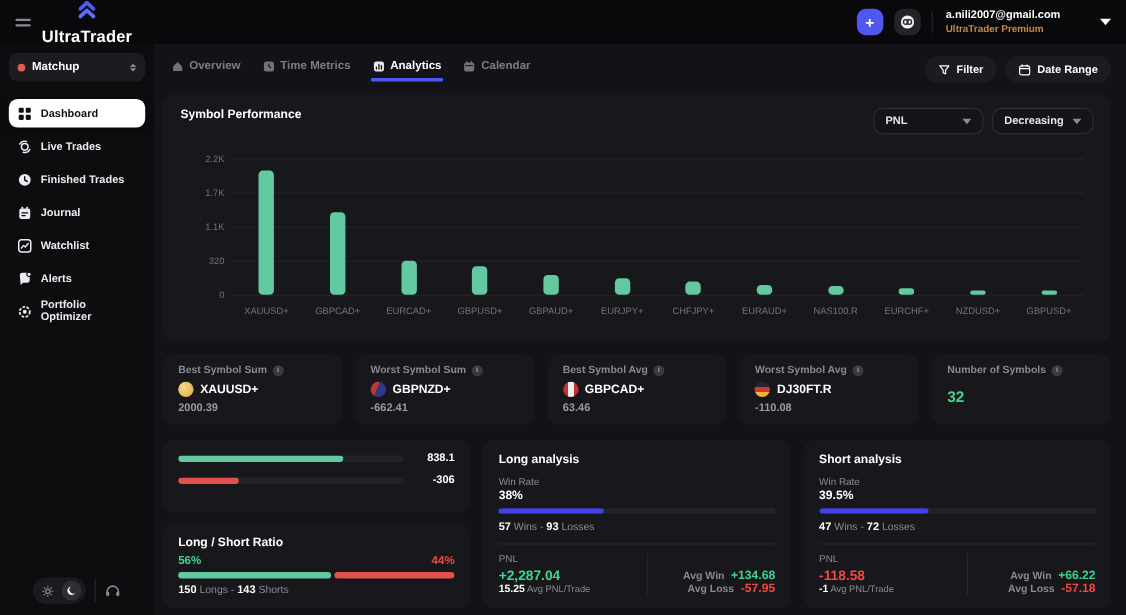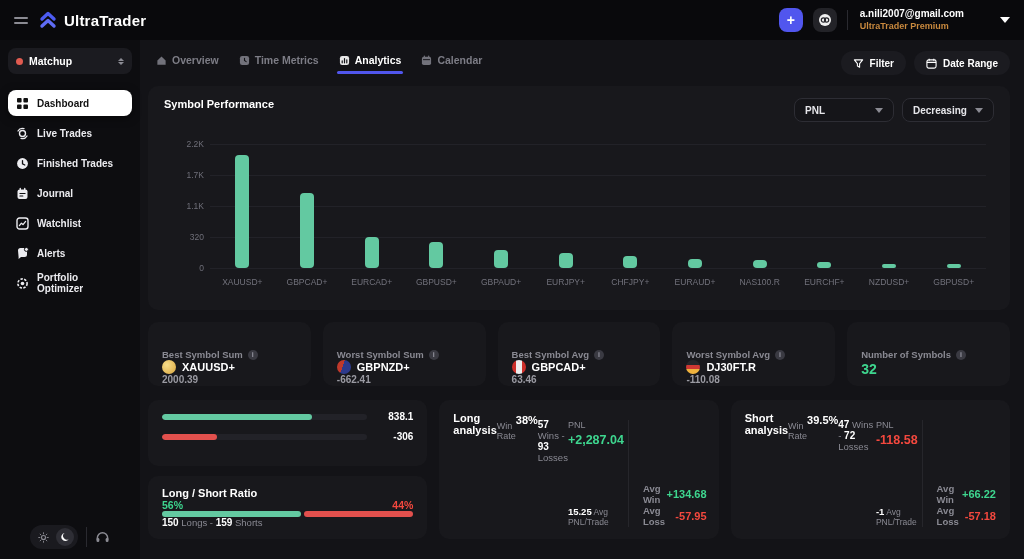--- a/index.html
+++ b/index.html
@@ -6,21 +6,21 @@
   html,body { width:1024px; height:559px; overflow:hidden; background:#0a0a0d;
     font-family:"Liberation Sans", sans-serif; color:#fff; }
   .app { width:1024px; height:559px; display:flex; flex-direction:column; }
 
   
   .topbar { height:40px; background:#09090c; display:flex; align-items:center;
     justify-content:space-between; padding:0 14px; flex:0 0 auto; }
   .tb-left { display:flex; align-items:center; gap:10px; }
   .hamburger { width:14px; display:flex; flex-direction:column; gap:3px; cursor:pointer; }
   .hamburger i { height:2px; background:#8b8b93; border-radius:2px; display:block; }
-  .logo { display:flex; align-items:center; gap:6px; }
+  .logo { display:flex; align-items:center; gap:6px;flex-direction:column; }
   .brand { font-size:15px; font-weight:700; letter-spacing:.2px; }
   .tb-right { display:flex; align-items:center; gap:10px; }
   .btn-add { width:24px; height:24px; border-radius:8px; background:#5156ee; color:#fff;
     font-size:14px; font-weight:700; display:flex; align-items:center; justify-content:center; cursor:pointer; }
   .btn-link { width:24px; height:24px; border-radius:8px; background:#232328;
     display:flex; align-items:center; justify-content:center; cursor:pointer; }
   .vdiv { width:1px; height:20px; background:#2a2a30; }
   .user-info { text-align:left; line-height:1.25; margin-left:2px; }
   .user-email { font-size:10px; font-weight:700; color:#fff; }
   .user-plan { font-size:9px; font-weight:700; color:#c9893e; }
@@ -83,21 +83,21 @@
   .bars { position:absolute; left:0; right:0; top:0; bottom:0; display:flex; }
   .bar-col { flex:1; position:relative; }
   .bar { position:absolute; bottom:0; left:50%; transform:translateX(-50%); width:14px;
     border-radius:4px; min-height:3px; }
   .x-label { position:absolute; left:50%; transform:translateX(-50%); bottom:-19px;
     font-size:8.5px; color:#72727c; white-space:nowrap; }
 
   
   .stats-row { display:flex; gap:12px; margin-top:12px; }
   .stat-card { flex:1; height:64px; padding:9px 14px; display:flex; flex-direction:column; justify-content:space-between; }
-  .stat-title { font-size:9.5px; color:#8a8a93; font-weight:600; display:flex; align-items:center; gap:5px;margin-top:18px; }
+  .stat-title { font-size:9.5px; color:#8a8a93; font-weight:600; display:flex; align-items:center; gap:5px; }
   .info-i { width:10px; height:10px; border-radius:50%; background:#3a3a42; color:#9a9aa5;
     font-size:7px; display:inline-flex; align-items:center; justify-content:center; font-style:normal; }
   .info-i::after { content:"i"; }
   .stat-symbol { display:flex; align-items:center; gap:6px; font-size:11px; font-weight:800; }
   .flag { width:14px; height:14px; border-radius:50%; flex:0 0 auto; }
   .flag.gold { background:radial-gradient(circle at 35% 35%, #f7dd8a, #d9a63e); }
   .flag.gbpnzd { background:linear-gradient(110deg, #c0392b 42%, #2d3a8c 42%); }
   .flag.gbpcad { background:linear-gradient(90deg, #cc2f2a 30%, #ededed 30%, #ededed 70%, #cc2f2a 70%); }
   .flag.germany { background:linear-gradient(180deg, #26262a 33%, #cf3833 33% 66%, #efb23d 66%); }
   .stat-value { font-size:10px; color:#9a9aa2; font-weight:600; }
@@ -113,21 +113,21 @@
   .fill.green { background:#63c9a1; } .fill.red { background:#e2504d; }
   .bar-val { width:36px; text-align:right; font-size:10px; font-weight:800; }
   .ratio-card { flex:1; padding:11px 14px; display:flex; flex-direction:column; justify-content:space-between; }
   .ratio-pcts { display:flex; justify-content:space-between; font-size:10.5px; font-weight:800; }
   .pct-green { color:#3ed68f; } .pct-red { color:#f4483e; }
   .ratio-bar { display:flex; gap:3px; height:6px; }
   .ratio-seg { height:6px; border-radius:3px; }
   .ratio-seg.green { background:#63c9a1; } .ratio-seg.red { background:#e2504d; }
   .record { font-size:9.5px; color:#8a8a93; }
   .record b { color:#fff; font-size:10px; }
-  .ana-card { flex:1; padding:12px 14px; display:flex; flex-direction:row; }
+  .ana-card { flex:1; padding:12px 14px; display:flex; flex-direction:column; }
   .ana-title { font-size:11px; font-weight:800; }
   .wr-label { font-size:9px; color:#8a8a93; margin-top:9px; }
   .wr-pct { font-size:11px; font-weight:800; margin-top:2px; }
   .wr-track { height:5px; background:#222228; border-radius:3px; margin-top:5px; overflow:hidden; }
   .wr-fill { height:100%; border-radius:3px; background:#4340f0; }
   .ana-record { margin-top:7px; }
   .ana-divider { border-top:1px solid #26262b; margin:9px 0 0 0; }
   .ana-bottom { flex:1; display:flex; padding-top:8px; min-height:0; }
   .ana-bl { width:52%; display:flex; flex-direction:column; }
   .ana-br { flex:1; display:flex; flex-direction:column; justify-content:flex-end; align-items:flex-end; padding-left:10px; }
@@ -485,21 +485,21 @@
             <div class="card-title">Long / Short Ratio</div>
             <div class="ratio-pcts">
               <span class="pct-green">56%</span>
               <span class="pct-red">44%</span>
             </div>
             <div class="ratio-bar">
               <div class="ratio-seg green" style="width: 56%;"></div>
               <div class="ratio-seg red" style="width: 44%;"></div>
             </div>
             <div class="record">
-              <b>150</b> <span>Longs - </span><b>159</b> <span>Shorts</span>
+              <b>150</b> <span>Longs - </span><b>143</b> <span>Shorts</span>
             </div>
           </div>
         </div>
 
         <div class="col">
           <div class="card ana-card">
             <div class="ana-title">Long analysis</div>
             <div class="wr-label">Win Rate</div>
             <div class="wr-pct">38%</div>
             <div class="wr-track">

